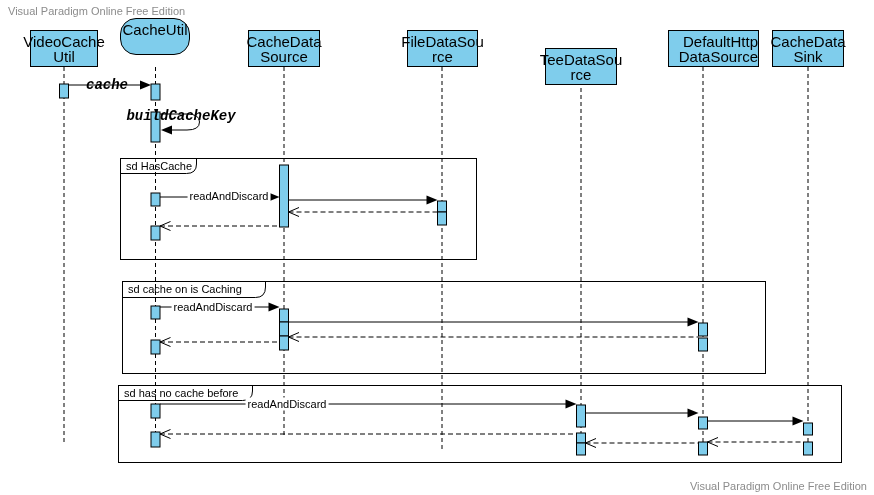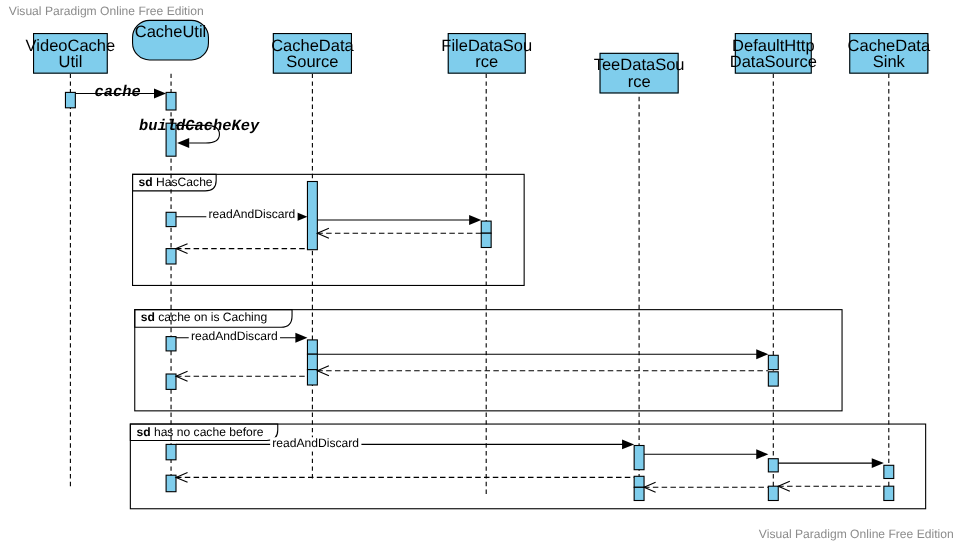--- a/index.html
+++ b/index.html
@@ -16,21 +16,21 @@
     font-size:15px;line-height:15px;color:#000;text-align:center;
   }
   .participant span{display:block;min-height:15px;}
   .fragment{
     position:absolute;z-index:3;box-sizing:border-box;
     border:1px solid #000;background:transparent;
   }
   .frag-label{
     position:absolute;z-index:5;font-size:11px;line-height:14px;color:#000;white-space:nowrap;
   }
-  .frag-label b{font-weight:bold;margin-top:48px;}
+  .frag-label b{font-weight:normal;margin-top:48px;}
   .msg-label{
     position:absolute;z-index:5;transform:translate(-50%,-50%);
     font-size:11px;line-height:13px;color:#000;background:#fff;padding:0 2px;white-space:nowrap;
   }
   .mono-label{
     position:absolute;z-index:5;transform:translate(-50%,-50%);
     font-family:"Liberation Mono",monospace;font-weight:bold;font-style:italic;
     font-size:14px;line-height:15px;color:#000;background:transparent;white-space:nowrap;
   }
   .wm{
@@ -72,21 +72,21 @@
       <span>Source</span>
   </div>
   <div class="participant" style="left:407px;top:30px;width:71px;height:37px;">
     <span>FileDataSou</span>
       <span>rce</span>
   </div>
   <div class="participant" style="left:545px;top:48px;width:72px;height:37px;">
     <span>TeeDataSou</span>
       <span>rce</span>
   </div>
-  <div class="participant" style="left:668px;top:30px;width:70px;height:37px;">
+  <div class="participant" style="left:668px;top:30px;width:91px;height:37px;align-items:flex-end;">
     <span>DefaultHttp</span>
       <span>DataSource</span>
   </div>
   <div class="participant" style="left:772px;top:30px;width:72px;height:37px;">
     <span>CacheData</span>
       <span>Sink</span>
   </div>
 
   <div class="fragment" style="left:120px;top:158px;width:357px;height:102px;"></div>
   <div class="fragment" style="left:122px;top:281px;width:644px;height:93px;"></div>

